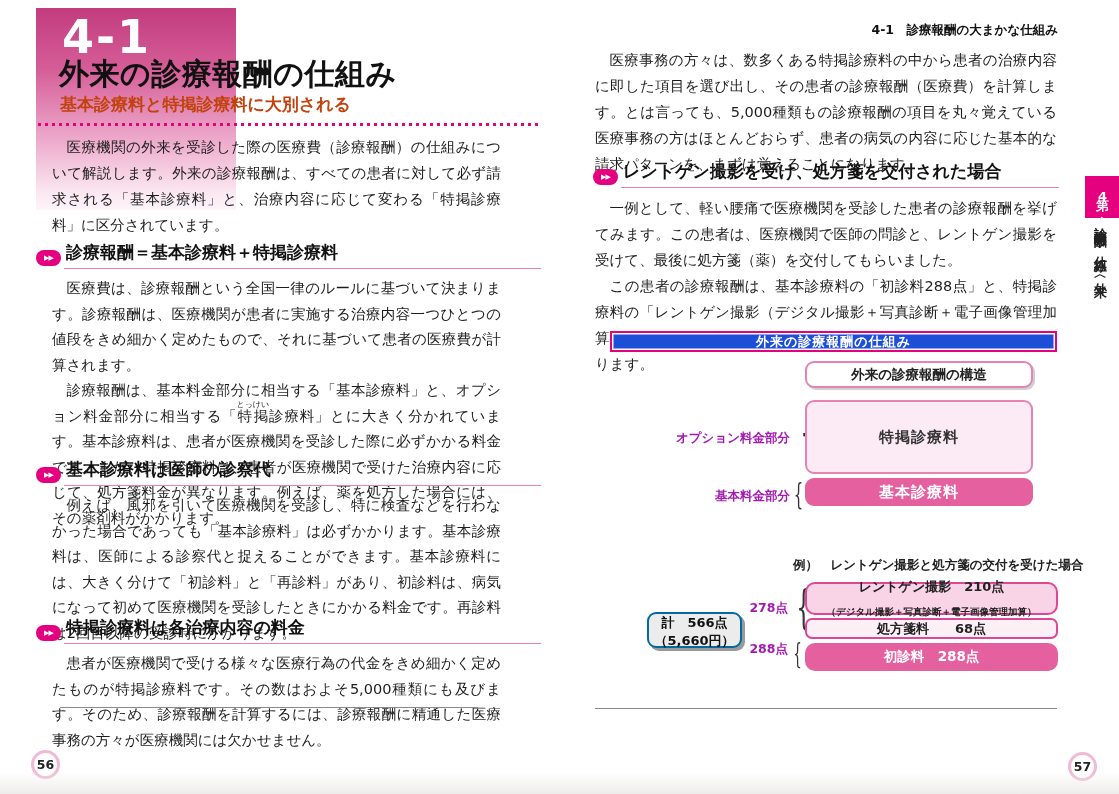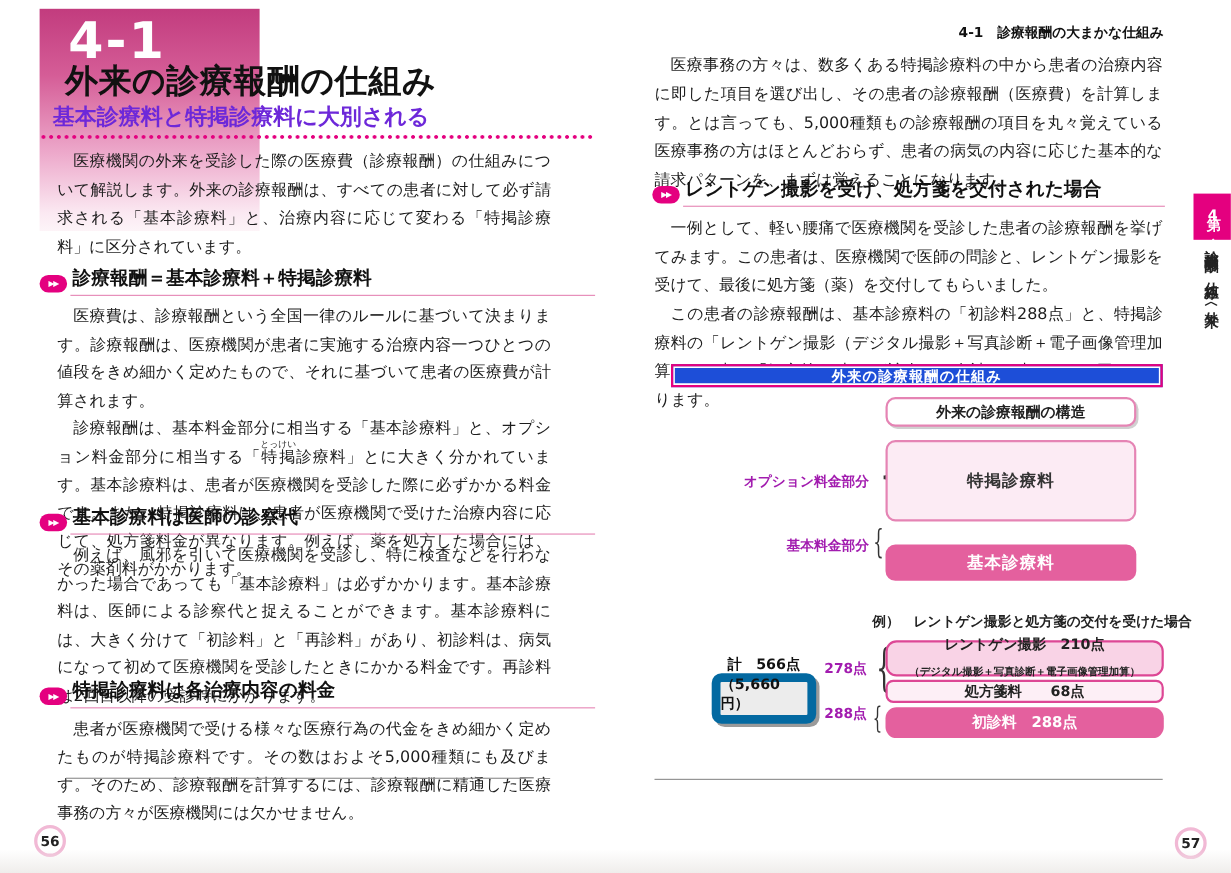--- a/index.html
+++ b/index.html
@@ -20,22 +20,22 @@
   }
   .lesson-num{
     left:62px;top:10px;
     font-size:46px;font-weight:bold;color:#ffffff;letter-spacing:2px;
   }
   .doc-title{
     left:59px;top:54px;
     font-size:30px;font-weight:bold;color:#111;white-space:nowrap;letter-spacing:0.5px;
   }
   .doc-subtitle{
-    left:48px;top:93px;
-    font-size:20px;font-weight:bold;color:#6d28d9;white-space:nowrap;
+    left:60px;top:93px;
+    font-size:17px;font-weight:bold;color:#c2410c;white-space:nowrap;
   }
   .dots{
     left:36px;top:122px;width:505px;height:5px;
     background-image:radial-gradient(circle,#e4007f 1.6px,transparent 1.9px);
     background-size:7px 5px;background-position:0 0;background-repeat:repeat-x;
   }
   .intro{
     left:52px;top:134px;width:449px;
     font-size:14.5px;line-height:26px;text-align:justify;text-indent:1em;color:#1c1c1c;
   }
@@ -101,39 +101,39 @@
     display:flex;align-items:center;justify-content:center;
     font-size:13.5px;font-weight:bold;color:#222;
   }
   .box-tokkei{
     left:805px;top:400px;width:228px;height:74px;
     background:#fcebf4;border:2px solid #e584b4;border-radius:9px;box-sizing:border-box;
     display:flex;align-items:center;justify-content:center;
     font-size:15px;font-weight:bold;color:#333;letter-spacing:1px;
   }
   .box-kihon{
-    left:805px;top:495px;width:228px;height:33px;
+    left:805px;top:478px;width:228px;height:28px;
     background:#e4609e;border-radius:9px;
     display:flex;align-items:center;justify-content:center;
     font-size:15px;font-weight:bold;color:#ffffff;letter-spacing:1px;
   }
   .fig-label{
     font-size:12.5px;font-weight:bold;color:#a21caf;white-space:nowrap;text-align:right;
   }
   .brace{color:#333;line-height:1;transform-origin:center;}
   .brace::before{content:"{";display:block;font-family:"DejaVu Serif","Liberation Serif",serif;}
 
   .example-caption{
     left:793px;top:557px;font-size:12.5px;font-weight:bold;color:#222;white-space:nowrap;
   }
   .total-box{
-    left:647px;top:612px;width:95px;height:46px;
-    background:#ececec;border:8px solid #0369a1;border-radius:9px;box-sizing:border-box;
+    left:647px;top:612px;width:95px;height:36px;
+    background:#ececec;border:2px solid #0369a1;border-radius:9px;box-sizing:border-box;
     box-shadow:3px 3px 0 #9a9a9a;
-    display:flex;flex-direction:column;align-items:center;justify-content:flex-end;
+    display:flex;flex-direction:column;align-items:center;justify-content:space-between;
     font-size:13px;font-weight:bold;color:#111;line-height:18px;
   }
   .box-xray{
     left:805px;top:582px;width:253px;height:33px;
     background:#f9d3e6;border:2px solid #dd4795;border-radius:10px;box-sizing:border-box;
     display:flex;flex-direction:column;align-items:center;justify-content:center;
     color:#222;
     gap:12px;
   }
   .box-xray .t1{font-size:13px;font-weight:bold;line-height:14px;}

